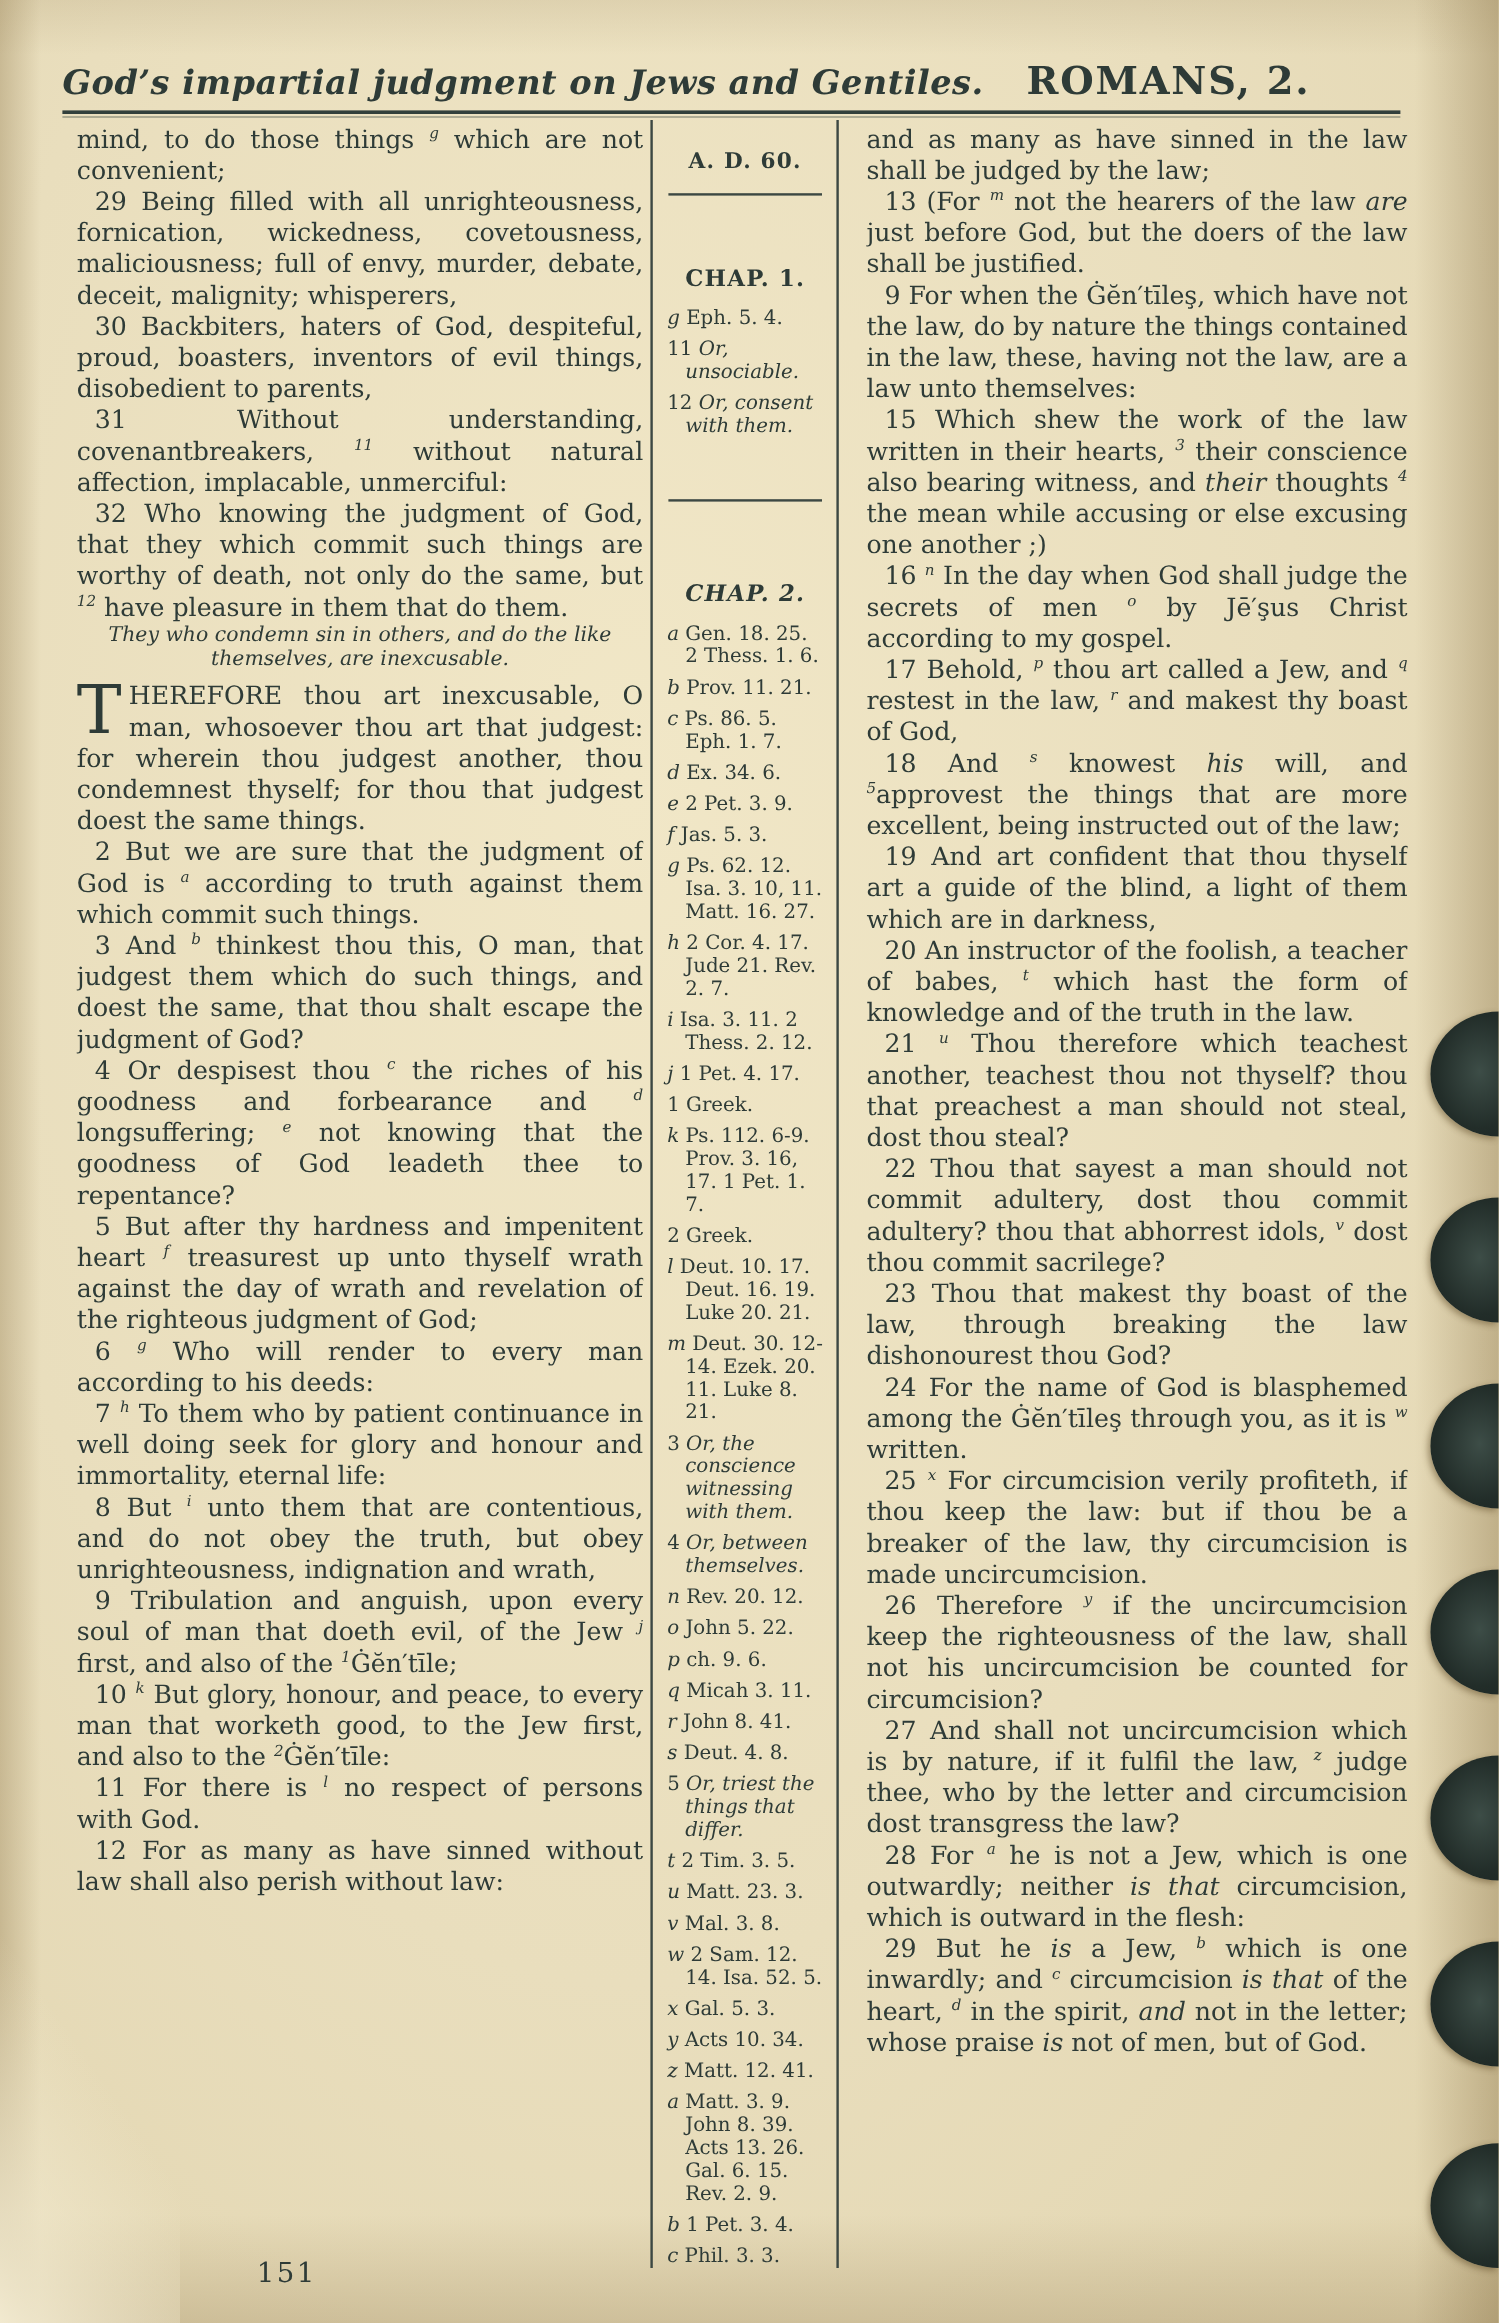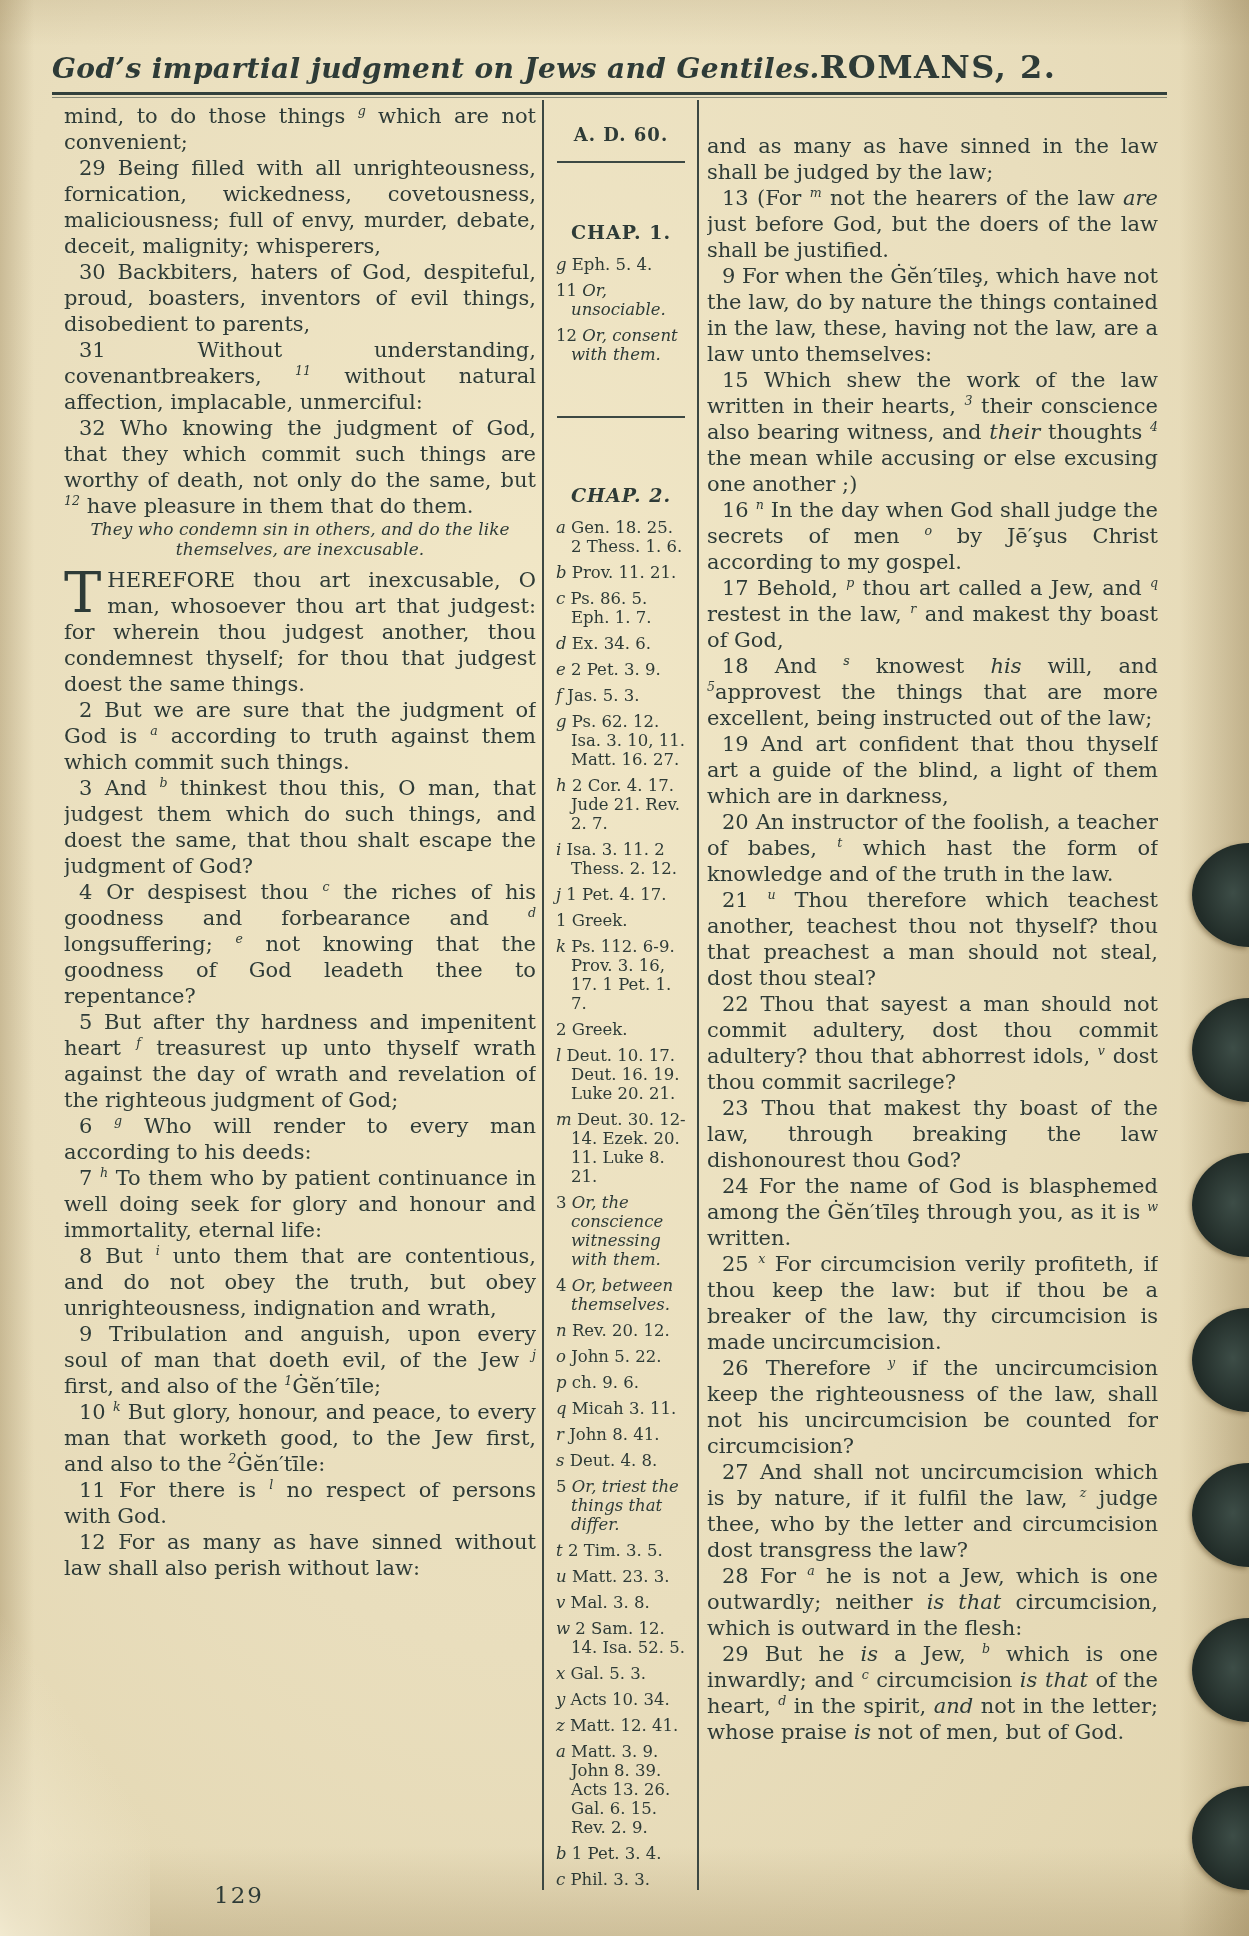--- a/index.html
+++ b/index.html
@@ -13,33 +13,33 @@
       linear-gradient(270deg, rgba(140,118,75,.42), rgba(140,118,75,0) 70px),
       linear-gradient(0deg, rgba(150,128,85,.30), rgba(150,128,85,0) 90px),
       linear-gradient(180deg, rgba(150,128,85,.16), rgba(150,128,85,0) 46px),
       radial-gradient(ellipse at 42% 34%, #f1e7c7 0%, #e9debd 55%, #e1d4ae 100%);
   }
   .fold{
     position:absolute;left:0;bottom:0;width:150px;height:330px;
     background:linear-gradient(55deg, #f2ead0 0%, rgba(242,234,208,0) 60%);
     pointer-events:none;
   }
-  .header{position:absolute;left:52px;top:48px;width:1118px;display:flex;align-items:baseline;}
+  .header{position:absolute;left:52px;top:48px;width:1118px;display:flex;justify-content:space-between;align-items:baseline;}
   .running-head{font-style:italic;font-weight:bold;font-size:28px;letter-spacing:.4px;}
   .book-chapter{font-size:32px;font-weight:600;letter-spacing:1.5px;margin-right:78px;}
   .header-rule{position:absolute;left:52px;top:92px;width:1115px;height:3px;background:#32403c;}
   .header-rule2{position:absolute;left:52px;top:97px;width:1115px;height:1px;background:rgba(50,64,60,.55);}
 
   .vrule{position:absolute;top:100px;height:1790px;width:2px;background:#3c4843;}
   .vrule-left{left:542px;}
   .vrule-right{left:697px;}
 
   .col{position:absolute;top:103px;height:1788px;overflow:hidden;}
   .left-col{left:64px;width:472px;text-align:justify;}
-  .right-col{left:707px;width:451px;text-align:justify;margin-top:30px;}
+  .right-col{left:722px;width:451px;text-align:justify;}
   .center-col{left:552px;width:138px;}
 
   p.verse{margin:0;text-indent:15px;font-size:21px;line-height:26px;}
   p.cont{text-indent:0;}
   sup{font-size:.60em;font-style:italic;line-height:0;vertical-align:super;letter-spacing:0;}
 
   .chapter-heading{margin:12px 0 5px;text-align:center;font-size:24px;font-weight:500;letter-spacing:2.5px;}
   .chapter-summary{margin:0 6px 8px;text-align:center;font-style:italic;font-size:17px;line-height:20px;}
   p.dropcap-par{margin:0;text-indent:0;font-size:21px;line-height:26px;}
   .dropcap{float:left;font-size:56px;line-height:46px;padding:3px 6px 0 0;}
@@ -176,15 +176,15 @@
   </div>
 
   <div class="tab" style="top:843px"></div>
   <div class="tab" style="top:998px"></div>
   <div class="tab" style="top:1153px"></div>
   <div class="tab" style="top:1308px"></div>
   <div class="tab" style="top:1463px"></div>
   <div class="tab" style="top:1618px"></div>
   <div class="tab" style="top:1786px"></div>
 
-  <div class="page-num">129</div>
+  <div class="page-num">151</div>
   <div class="fold"></div>
 </div>
 
 </body></html>

